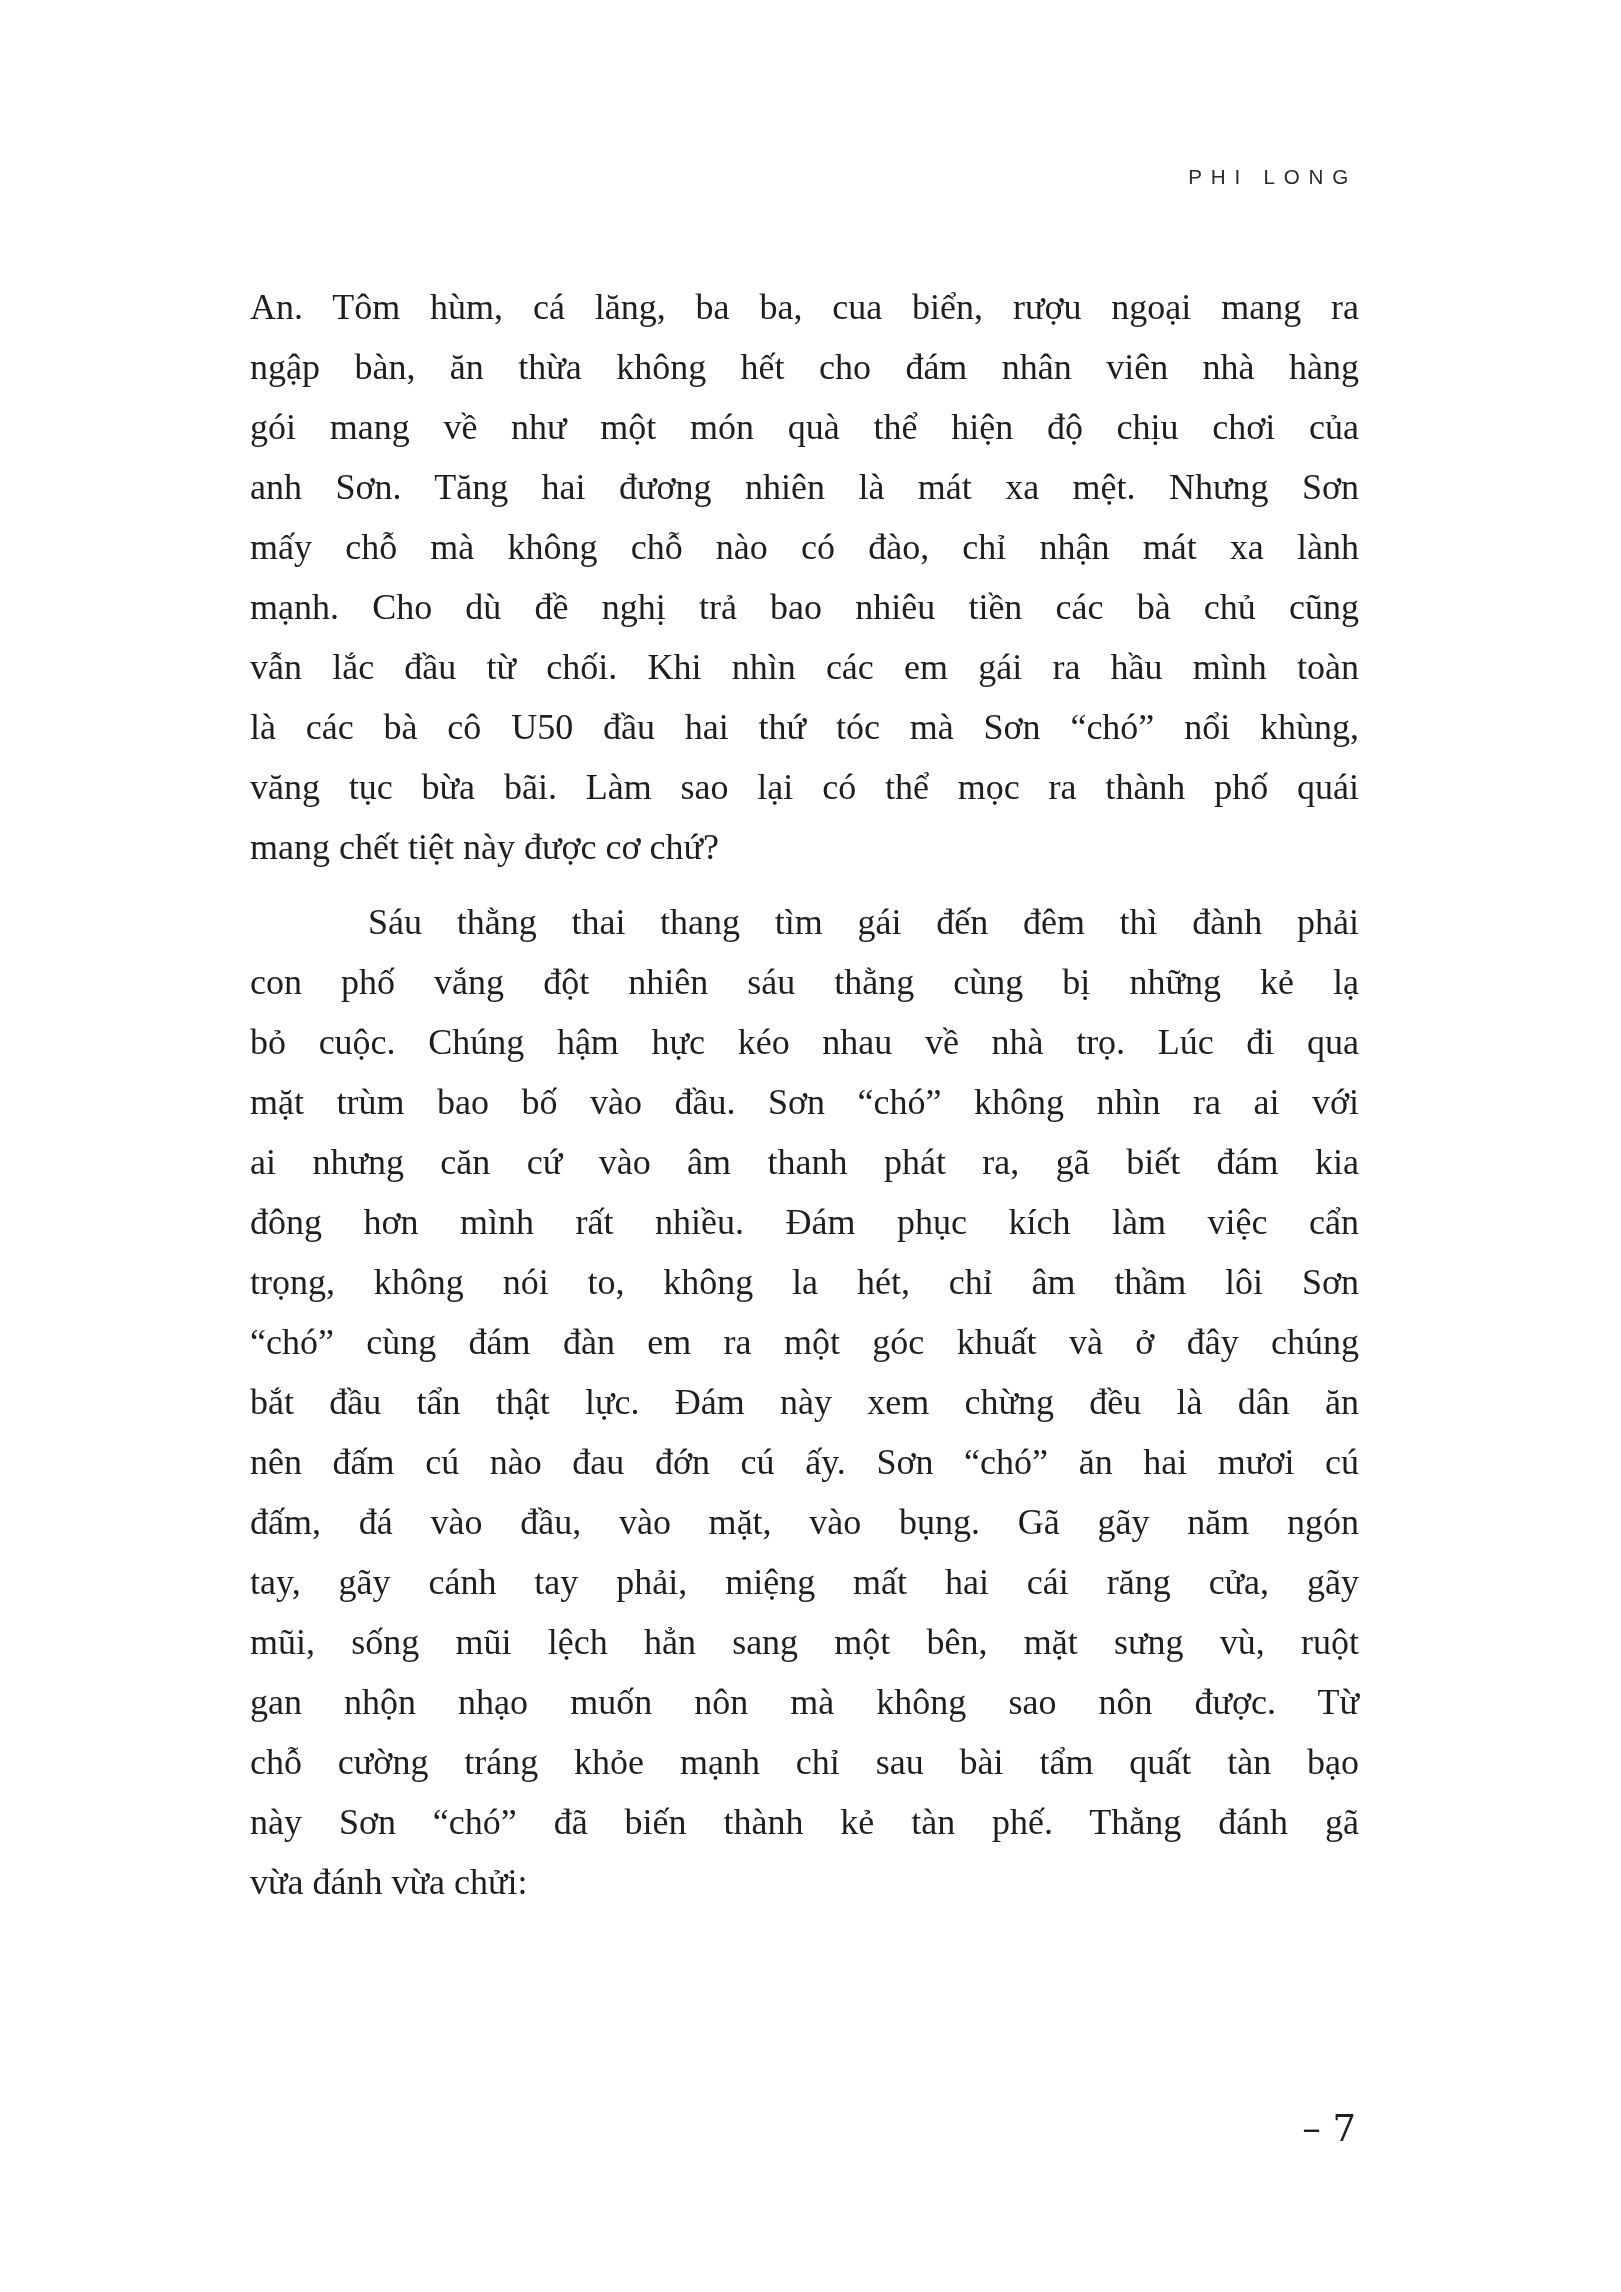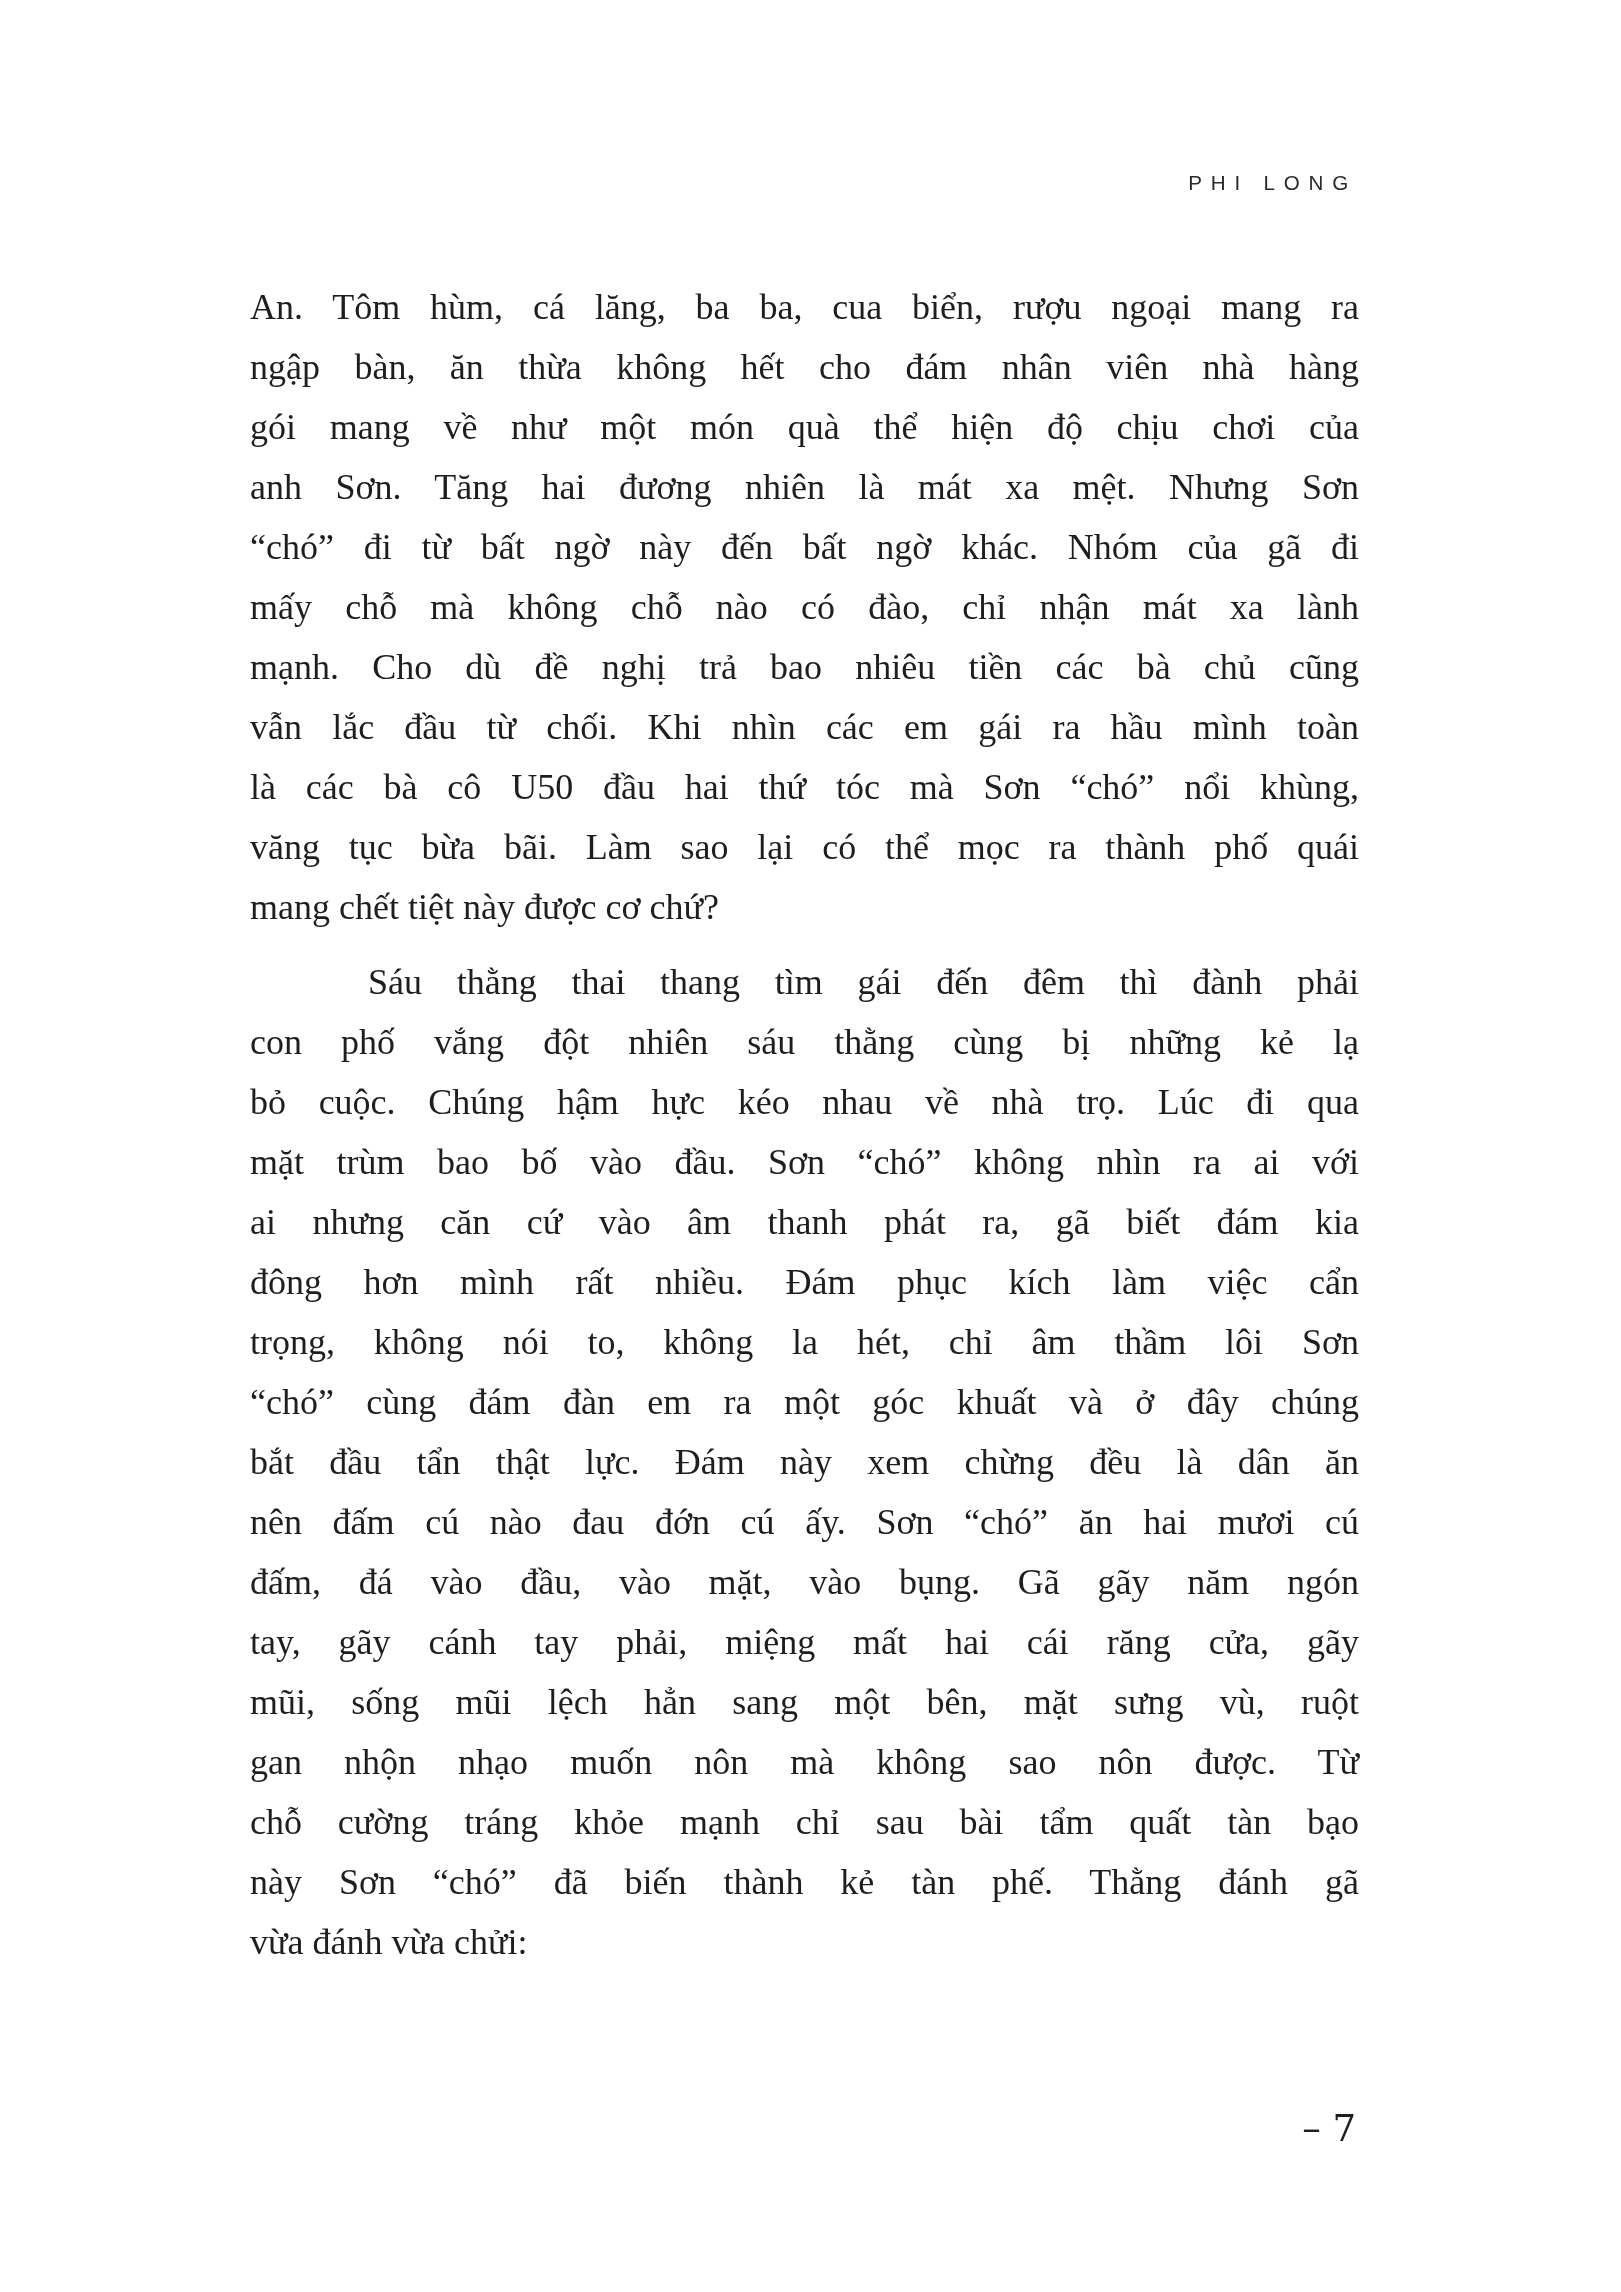--- a/index.html
+++ b/index.html
@@ -1,18 +1,18 @@
 <!DOCTYPE html>
 <html><head>
   <meta charset="utf-8">
   <style>
     html, body { margin: 0; padding: 0; background: #ffffff; }
     body { width: 1621px; height: 2293px; position: relative; overflow: hidden; }
     .running-head {
-      position: absolute; top: 171px; right: 264px;
+      position: absolute; top: 165px; right: 264px;
       font-family: "Liberation Sans", sans-serif; font-size: 20.6px;
       letter-spacing: 8.8px; color: #2a2a2a;
     }
     .body-text {
       position: absolute; left: 250px; top: 277px; width: 1109px;
       font-family: Liberation Serif, serif; font-size: 36px;
       line-height: 60px; color: #1e1e1e;
     }
     .line { display: block; white-space: nowrap; text-align: justify; text-align-last: justify; }
     .line.last { text-align-last: left; }
@@ -27,21 +27,20 @@
 <body>
 
 <div class="running-head">PHI LONG</div>
 
 <div class="body-text">
   <div class="para">
     <span class="line">An. Tôm hùm, cá lăng, ba ba, cua biển, rượu ngoại mang ra</span>
     <span class="line">ngập bàn, ăn thừa không hết cho đám nhân viên nhà hàng</span>
     <span class="line">gói mang về như một món quà thể hiện độ chịu chơi của</span>
     <span class="line">anh Sơn. Tăng hai đương nhiên là mát xa mệt. Nhưng Sơn</span>
-    <span class="line">“chó” đi từ bất ngờ này đến bất ngờ khác. Nhóm của gã đi</span>
     <span class="line">mấy chỗ mà không chỗ nào có đào, chỉ nhận mát xa lành</span>
     <span class="line">mạnh. Cho dù đề nghị trả bao nhiêu tiền các bà chủ cũng</span>
     <span class="line">vẫn lắc đầu từ chối. Khi nhìn các em gái ra hầu mình toàn</span>
     <span class="line">là các bà cô U50 đầu hai thứ tóc mà Sơn “chó” nổi khùng,</span>
     <span class="line">văng tục bừa bãi. Làm sao lại có thể mọc ra thành phố quái</span>
     <span class="line last">mang chết tiệt này được cơ chứ?</span>
   </div>
   <div class="para">
     <span class="line indent">Sáu thằng thai thang tìm gái đến đêm thì đành phải</span>
     <span class="line">con phố vắng đột nhiên sáu thằng cùng bị những kẻ lạ</span>

